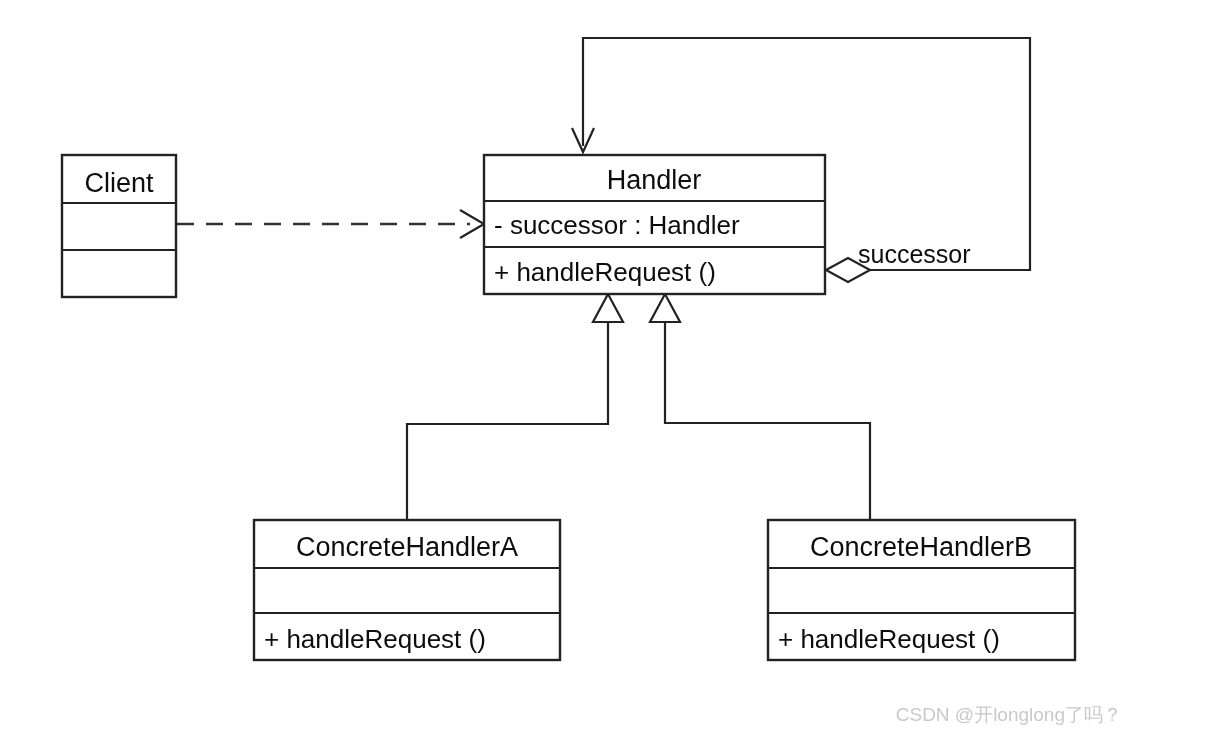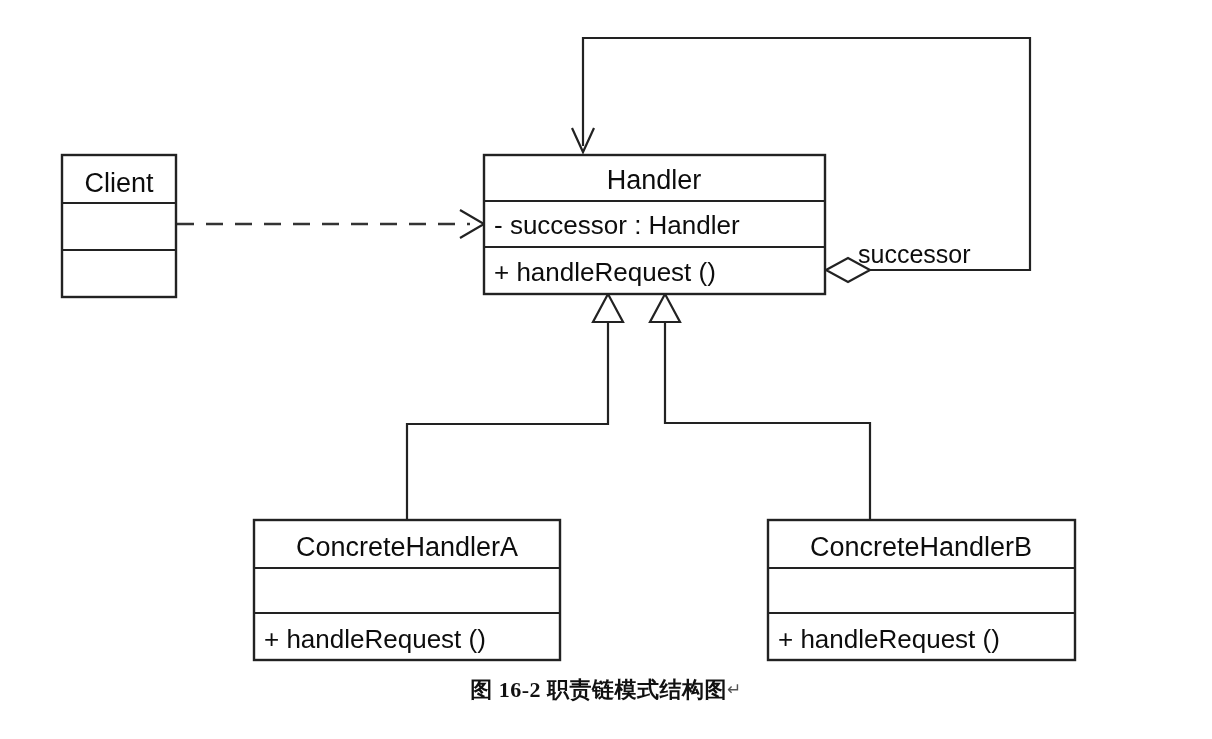--- a/index.html
+++ b/index.html
@@ -160,18 +160,16 @@
     <g>
       <rect class="cls-box" x="768" y="520" width="307" height="140"></rect>
       <line class="cls-div" x1="768" y1="568" x2="1075" y2="568"></line>
       <line class="cls-div" x1="768" y1="613" x2="1075" y2="613"></line>
       <text class="t-title" x="921" y="556" text-anchor="middle">ConcreteHandlerB</text>
       <text class="t-member" x="778" y="648">+ handleRequest ()</text>
     </g>
 
   </svg>
 
-  <div class="caption">
-    <span>图 16-2  职责链模式结构图</span><span class="pilcrow">↵</span>
-  </div>
 
+  <div class="watermark">CSDN @开longlong了吗？</div>
 
 </div>
 
 </body></html>

